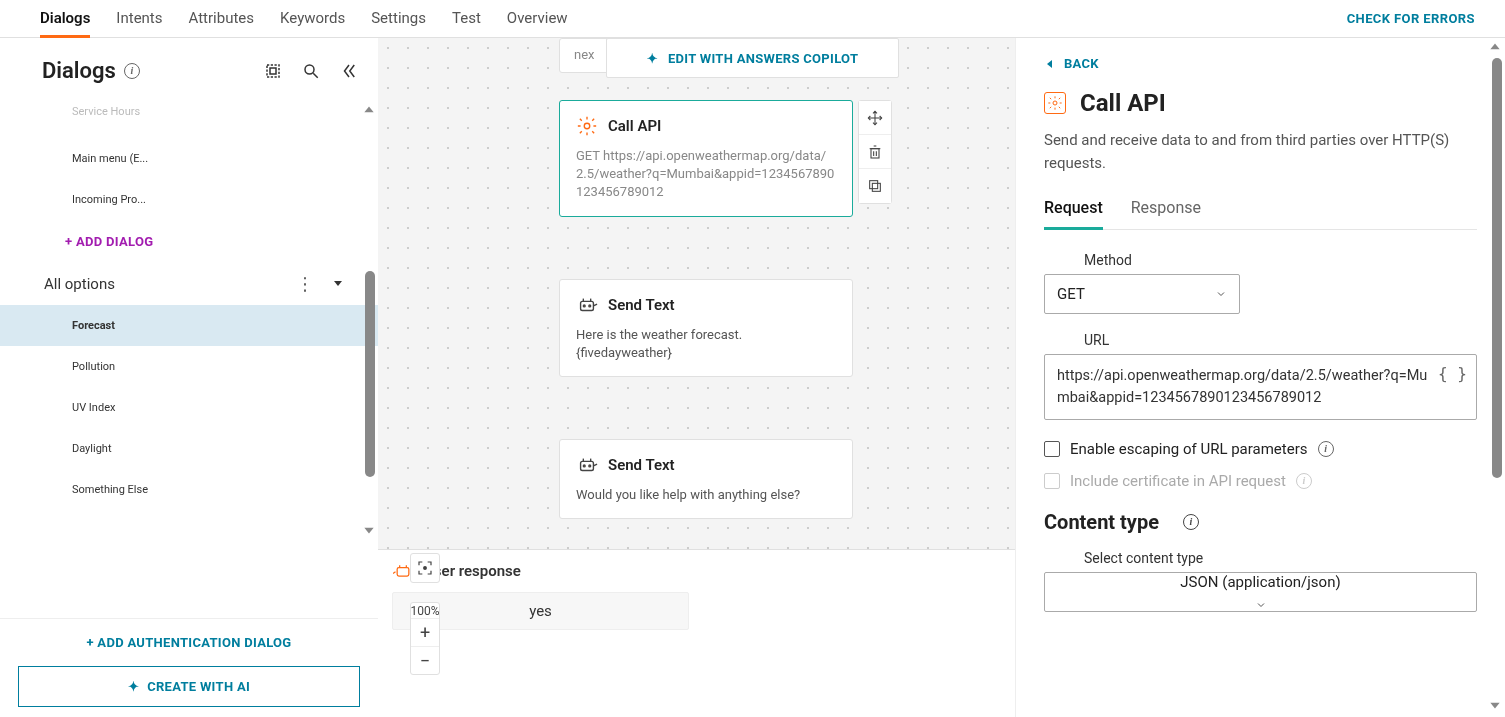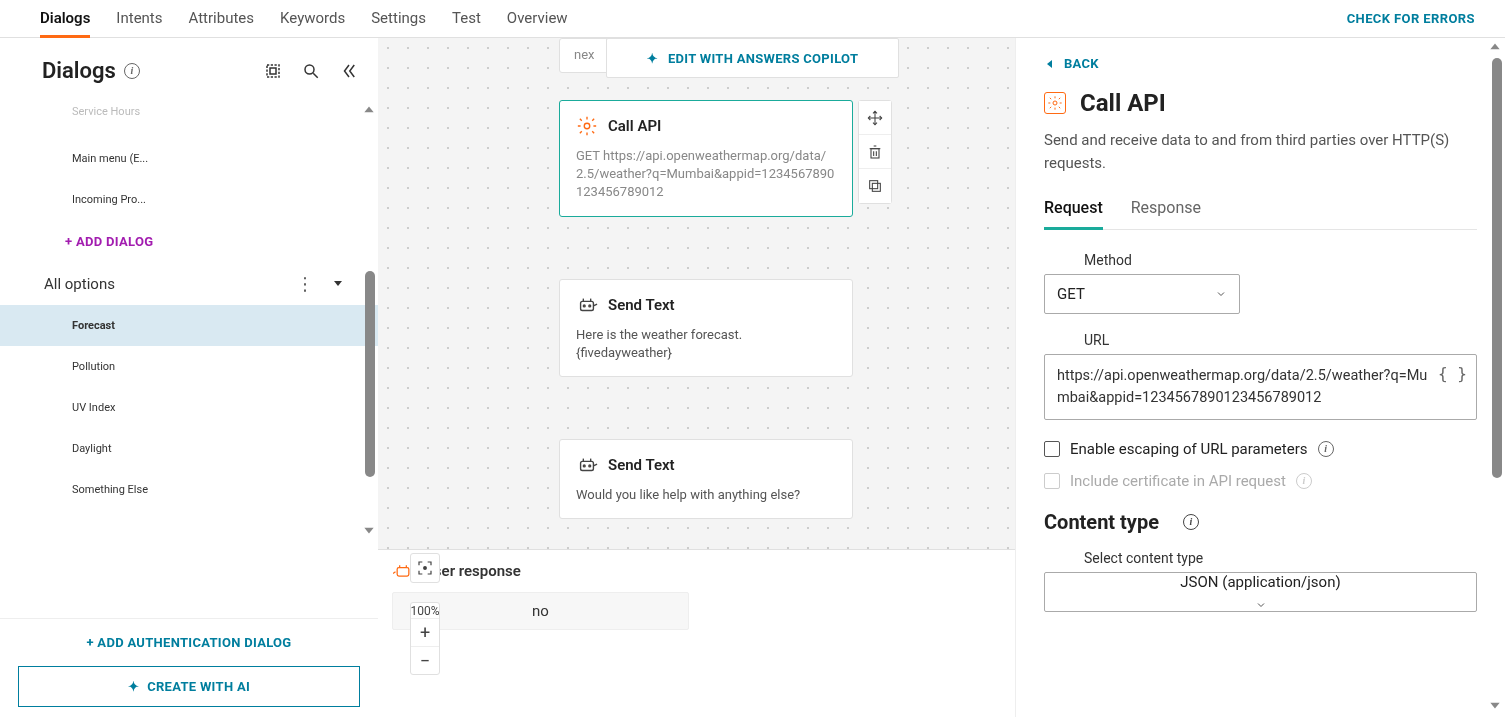--- a/index.html
+++ b/index.html
@@ -281,21 +281,21 @@
           <svg viewBox="0 0 24 24" width="20" height="20" fill="none" stroke="#ff6a13" stroke-width="1.5">
               <rect x="5" y="8" width="14" height="10" rx="2"></rect>
               <line x1="8" y1="5" x2="8" y2="8"></line>
               <line x1="16" y1="5" x2="16" y2="8"></line>
               <path d="M3 13 l-3 2" stroke="#ff6a13"></path>
             </svg>
         </span>
         <span>User response</span>
       </div>
       <div class="ur-buttons">
-        <div class="ur-btn">no</div>
+        <div class="ur-btn">yes</div>
       </div>
     </div>
   </div>
 
   <div class="rpanel">
     <div class="rp-scroll-up"><svg width="14" height="14" viewBox="0 0 24 24" fill="#888">
           <polygon points="12,6 4,16 20,16"></polygon>
         </svg></div>
     <div class="rp-scrollbar"></div>
     <div class="rp-scroll-down"><svg width="14" height="14" viewBox="0 0 24 24" fill="#888">

